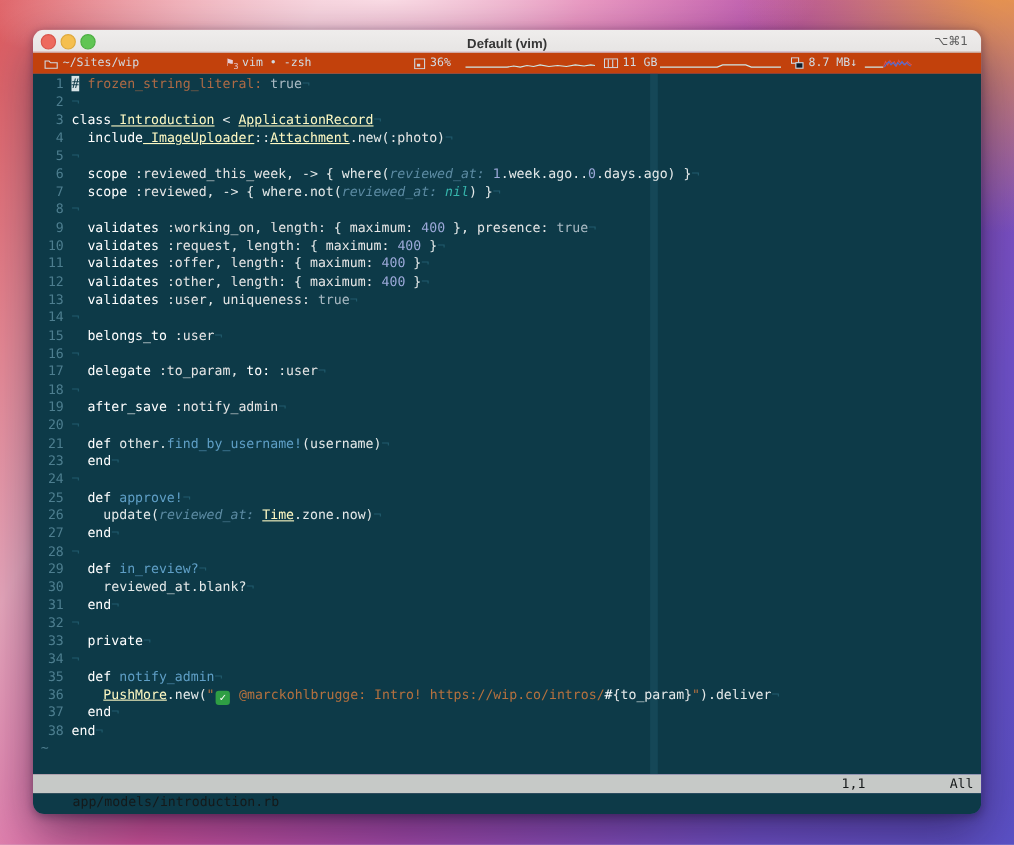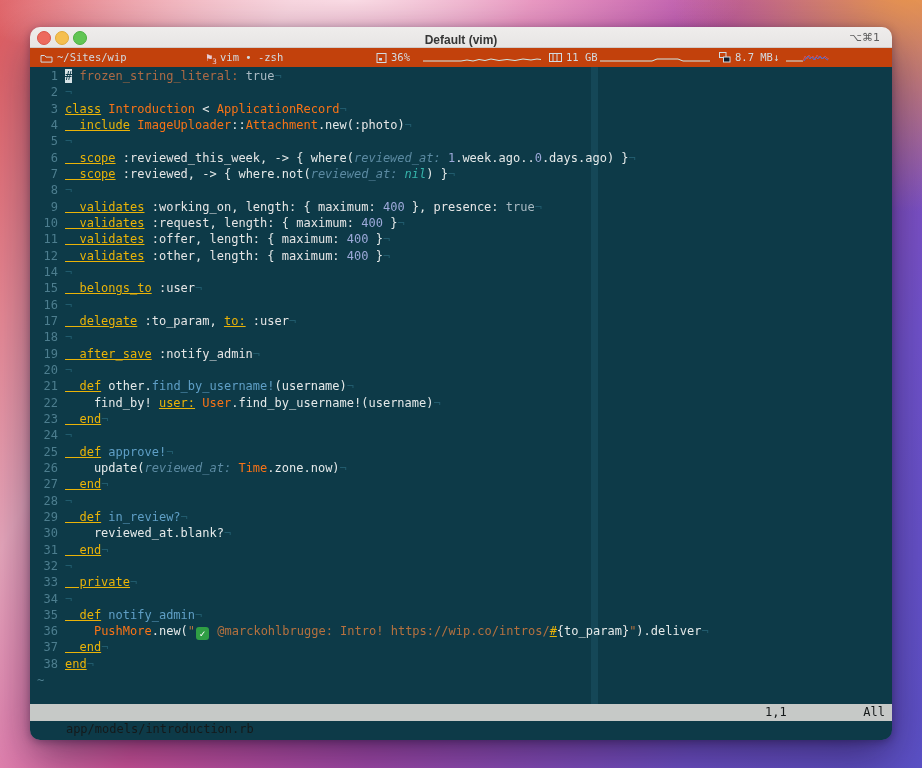--- a/index.html
+++ b/index.html
@@ -38,22 +38,22 @@
   .tmux-flag sub{font-size:7.5px;}
   
   .editor{flex:0 0 auto;height:637px;background:#0d3a48;position:relative;
     font-size:12px;color:#e4e9e9;overflow:hidden;}
   .colorcolumn{position:absolute;left:561px;top:0;bottom:0;width:7px;background:#154757;}
   .code{position:relative;padding-top:1px;}
   .code-line{height:16.33px;line-height:16.33px;white-space:pre;}
   .line-num{display:inline-block;width:35px;padding-right:7px;box-sizing:border-box;
     text-align:right;color:#4d7e8f;}
   .tok-txt{color:#e4e9e9;}
-  .tok-kw{color:#eab308;text-decoration:underline;}
-  .tok-const{color:#f97316;}
+  .tok-kw{color:#ffffff;}
+  .tok-const{color:#fef9c3;text-decoration:underline;}
   .tok-sym{color:#e5e5e5;}
   .tok-nil{color:#36b5ac;font-style:italic;}
   .tok-num{color:#9ca9d9;}
   .tok-str{color:#b5713f;}
   .tok-cmt{color:#ad6a45;}
   .tok-fn{color:#5f9fc6;}
   .tok-hk{color:#5c8ba3;font-style:italic;}
   .tok-bool{color:#a9bac3;}
   .tok-cursor{background:#d7e3e6;color:#0d3a48;}
   .tok-eol{color:#215b6d;}
@@ -132,29 +132,29 @@
         <div class="code-line"><span class="line-num">3</span><span class="line-text"><span class="tok-kw">class</span><span class="tok-const"> Introduction</span><span class="tok-txt"> &lt; </span><span class="tok-const">ApplicationRecord</span><span class="tok-eol">¬</span></span></div>
         <div class="code-line"><span class="line-num">4</span><span class="line-text"><span class="tok-kw">  include</span><span class="tok-const"> ImageUploader</span><span class="tok-txt">::</span><span class="tok-const">Attachment</span><span class="tok-txt">.new(</span><span class="tok-sym">:photo</span><span class="tok-txt">)</span><span class="tok-eol">¬</span></span></div>
         <div class="code-line"><span class="line-num">5</span><span class="line-text"><span class="tok-eol">¬</span></span></div>
         <div class="code-line"><span class="line-num">6</span><span class="line-text"><span class="tok-kw">  scope</span><span class="tok-sym"> :reviewed_this_week</span><span class="tok-txt">, -&gt; { where(</span><span class="tok-hk">reviewed_at:</span><span class="tok-txt"> </span><span class="tok-num">1</span><span class="tok-txt">.week.ago..</span><span class="tok-num">0</span><span class="tok-txt">.days.ago) }</span><span class="tok-eol">¬</span></span></div>
         <div class="code-line"><span class="line-num">7</span><span class="line-text"><span class="tok-kw">  scope</span><span class="tok-sym"> :reviewed</span><span class="tok-txt">, -&gt; { where.not(</span><span class="tok-hk">reviewed_at:</span><span class="tok-txt"> </span><span class="tok-nil">nil</span><span class="tok-txt">) }</span><span class="tok-eol">¬</span></span></div>
         <div class="code-line"><span class="line-num">8</span><span class="line-text"><span class="tok-eol">¬</span></span></div>
         <div class="code-line"><span class="line-num">9</span><span class="line-text"><span class="tok-kw">  validates</span><span class="tok-sym"> :working_on</span><span class="tok-txt">, </span><span class="tok-sym">length:</span><span class="tok-txt"> { </span><span class="tok-sym">maximum:</span><span class="tok-txt"> </span><span class="tok-num">400</span><span class="tok-txt"> }, </span><span class="tok-sym">presence:</span><span class="tok-txt"> </span><span class="tok-bool">true</span><span class="tok-eol">¬</span></span></div>
         <div class="code-line"><span class="line-num">10</span><span class="line-text"><span class="tok-kw">  validates</span><span class="tok-sym"> :request</span><span class="tok-txt">, </span><span class="tok-sym">length:</span><span class="tok-txt"> { </span><span class="tok-sym">maximum:</span><span class="tok-txt"> </span><span class="tok-num">400</span><span class="tok-txt"> }</span><span class="tok-eol">¬</span></span></div>
         <div class="code-line"><span class="line-num">11</span><span class="line-text"><span class="tok-kw">  validates</span><span class="tok-sym"> :offer</span><span class="tok-txt">, </span><span class="tok-sym">length:</span><span class="tok-txt"> { </span><span class="tok-sym">maximum:</span><span class="tok-txt"> </span><span class="tok-num">400</span><span class="tok-txt"> }</span><span class="tok-eol">¬</span></span></div>
         <div class="code-line"><span class="line-num">12</span><span class="line-text"><span class="tok-kw">  validates</span><span class="tok-sym"> :other</span><span class="tok-txt">, </span><span class="tok-sym">length:</span><span class="tok-txt"> { </span><span class="tok-sym">maximum:</span><span class="tok-txt"> </span><span class="tok-num">400</span><span class="tok-txt"> }</span><span class="tok-eol">¬</span></span></div>
+        <div class="code-line"><span class="line-num">13</span><span class="line-text"><span class="tok-kw">  validates</span><span class="tok-sym"> :user</span><span class="tok-txt">, </span><span class="tok-sym">uniqueness:</span><span class="tok-txt"> </span><span class="tok-bool">true</span><span class="tok-eol">¬</span></span></div>
         <div class="code-line"><span class="line-num">14</span><span class="line-text"><span class="tok-eol">¬</span></span></div>
         <div class="code-line"><span class="line-num">15</span><span class="line-text"><span class="tok-kw">  belongs_to</span><span class="tok-sym"> :user</span><span class="tok-eol">¬</span></span></div>
         <div class="code-line"><span class="line-num">16</span><span class="line-text"><span class="tok-eol">¬</span></span></div>
         <div class="code-line"><span class="line-num">17</span><span class="line-text"><span class="tok-kw">  delegate</span><span class="tok-sym"> :to_param</span><span class="tok-txt">, </span><span class="tok-kw">to:</span><span class="tok-sym"> :user</span><span class="tok-eol">¬</span></span></div>
         <div class="code-line"><span class="line-num">18</span><span class="line-text"><span class="tok-eol">¬</span></span></div>
         <div class="code-line"><span class="line-num">19</span><span class="line-text"><span class="tok-kw">  after_save</span><span class="tok-sym"> :notify_admin</span><span class="tok-eol">¬</span></span></div>
         <div class="code-line"><span class="line-num">20</span><span class="line-text"><span class="tok-eol">¬</span></span></div>
         <div class="code-line"><span class="line-num">21</span><span class="line-text"><span class="tok-kw">  def</span><span class="tok-txt"> other.</span><span class="tok-fn">find_by_username!</span><span class="tok-txt">(username)</span><span class="tok-eol">¬</span></span></div>
-        <div class="code-line"><span class="line-num">22</span><span class="line-text"><span class="tok-txt">    find_by! </span><span class="tok-kw">user:</span><span class="tok-txt"> </span><span class="tok-const">User</span><span class="tok-txt">.find_by_username!(username)</span><span class="tok-eol">¬</span></span></div>
         <div class="code-line"><span class="line-num">23</span><span class="line-text"><span class="tok-kw">  end</span><span class="tok-eol">¬</span></span></div>
         <div class="code-line"><span class="line-num">24</span><span class="line-text"><span class="tok-eol">¬</span></span></div>
         <div class="code-line"><span class="line-num">25</span><span class="line-text"><span class="tok-kw">  def</span><span class="tok-fn"> approve!</span><span class="tok-eol">¬</span></span></div>
         <div class="code-line"><span class="line-num">26</span><span class="line-text"><span class="tok-txt">    update(</span><span class="tok-hk">reviewed_at:</span><span class="tok-txt"> </span><span class="tok-const">Time</span><span class="tok-txt">.zone.now)</span><span class="tok-eol">¬</span></span></div>
         <div class="code-line"><span class="line-num">27</span><span class="line-text"><span class="tok-kw">  end</span><span class="tok-eol">¬</span></span></div>
         <div class="code-line"><span class="line-num">28</span><span class="line-text"><span class="tok-eol">¬</span></span></div>
         <div class="code-line"><span class="line-num">29</span><span class="line-text"><span class="tok-kw">  def</span><span class="tok-fn"> in_review?</span><span class="tok-eol">¬</span></span></div>
         <div class="code-line"><span class="line-num">30</span><span class="line-text"><span class="tok-txt">    reviewed_at.blank?</span><span class="tok-eol">¬</span></span></div>
         <div class="code-line"><span class="line-num">31</span><span class="line-text"><span class="tok-kw">  end</span><span class="tok-eol">¬</span></span></div>
         <div class="code-line"><span class="line-num">32</span><span class="line-text"><span class="tok-eol">¬</span></span></div>

